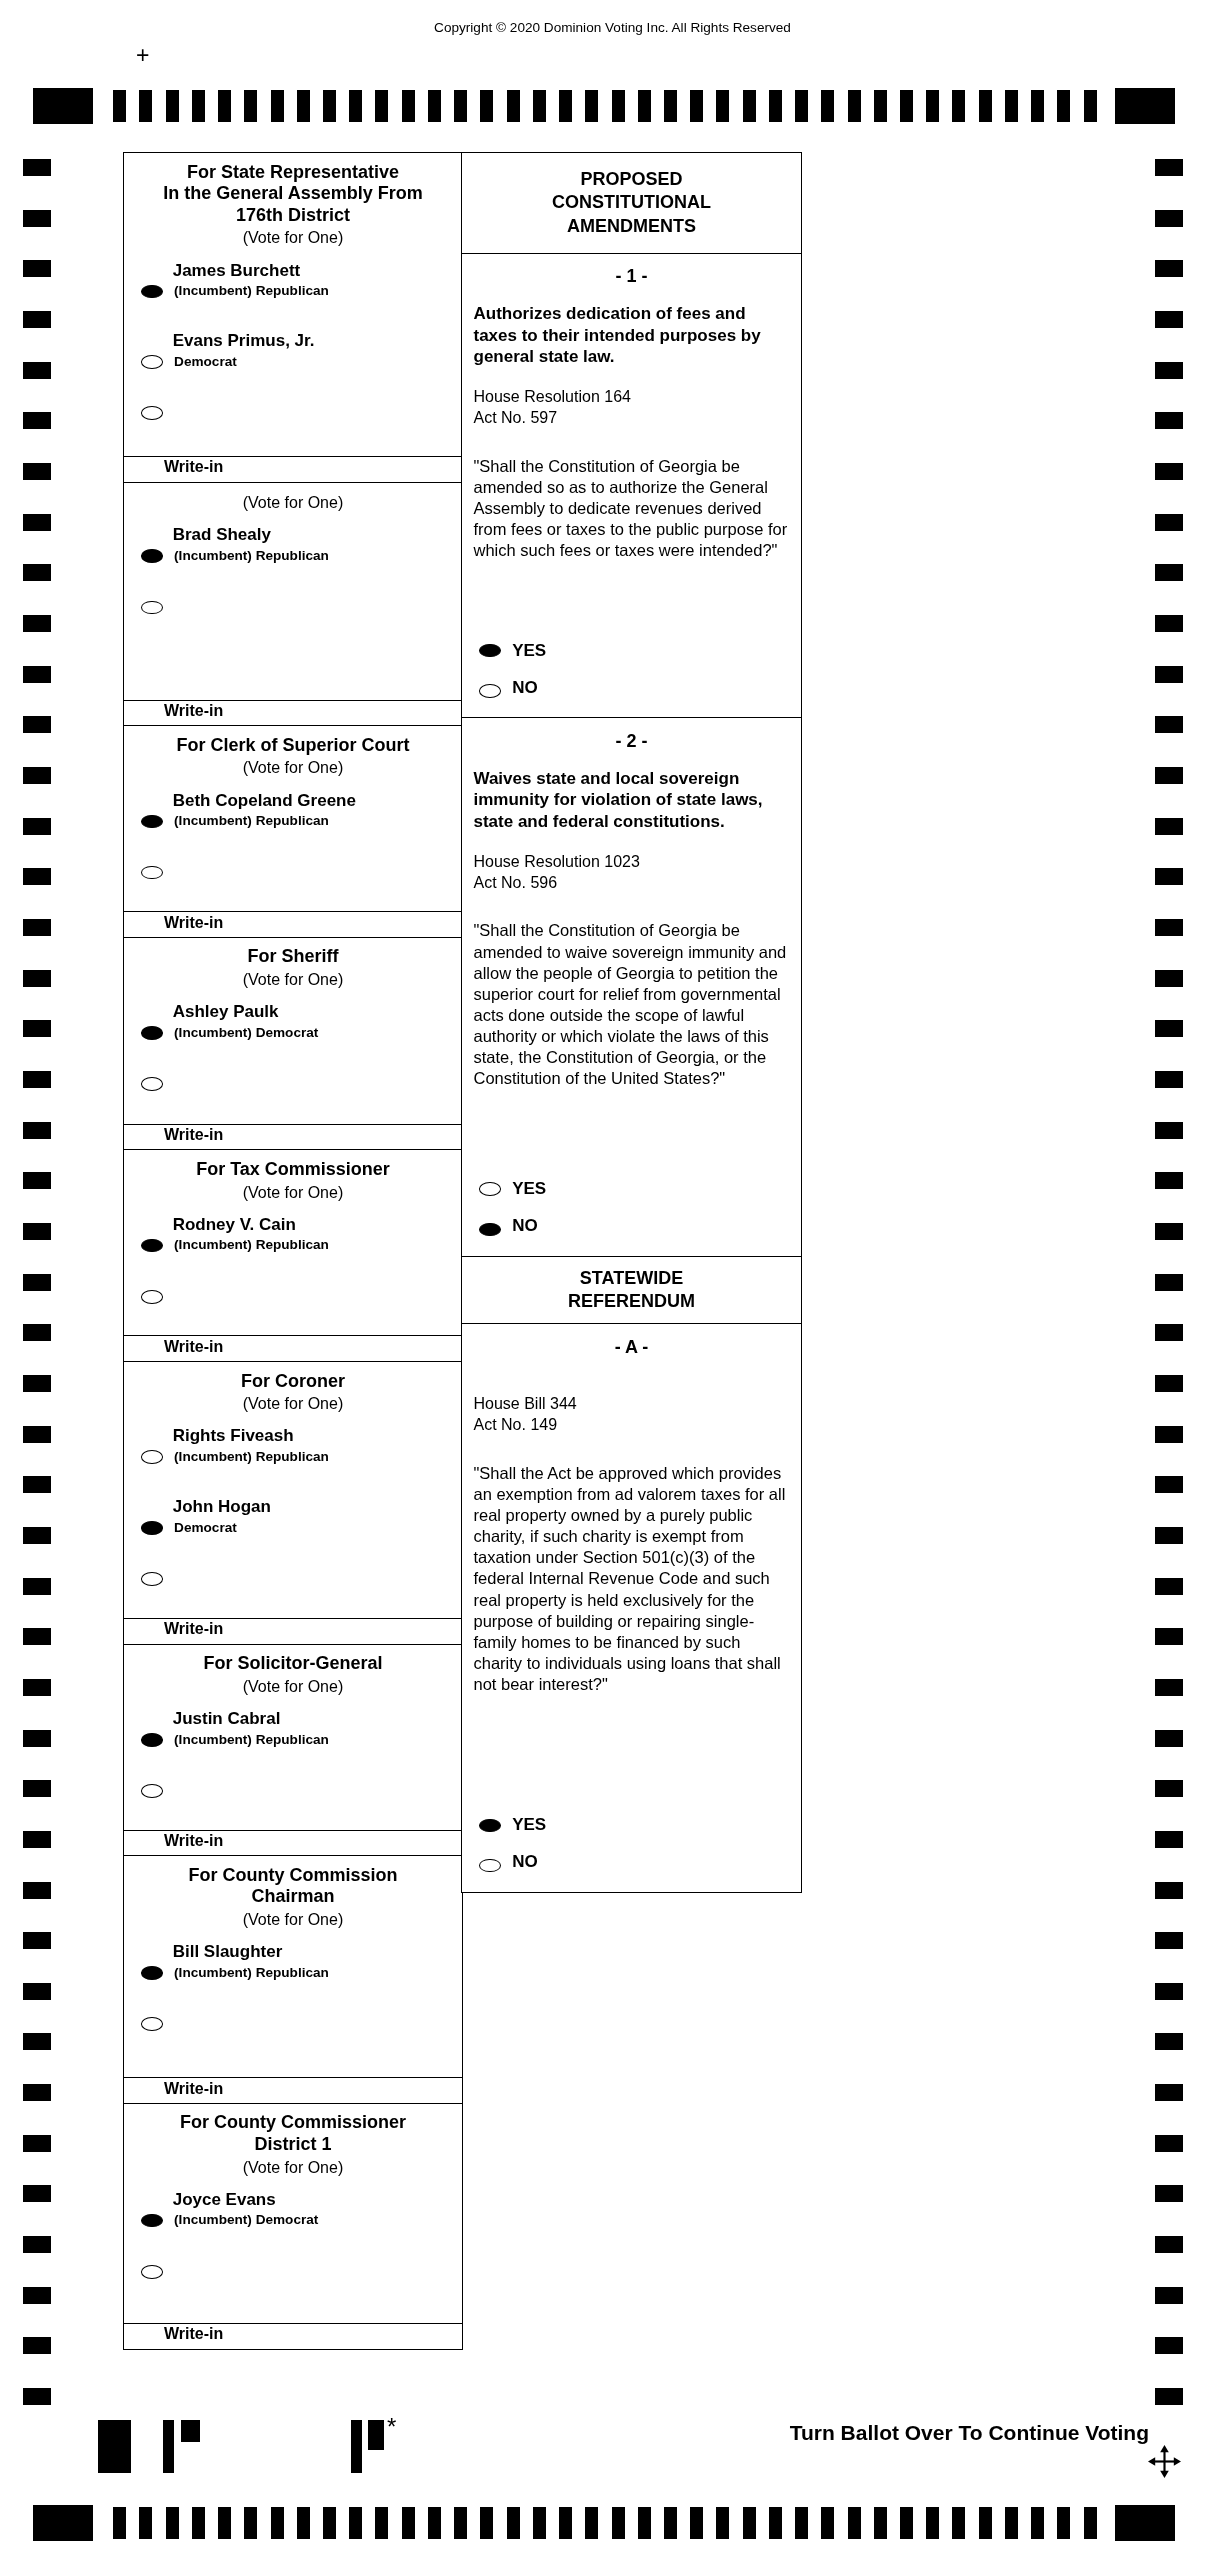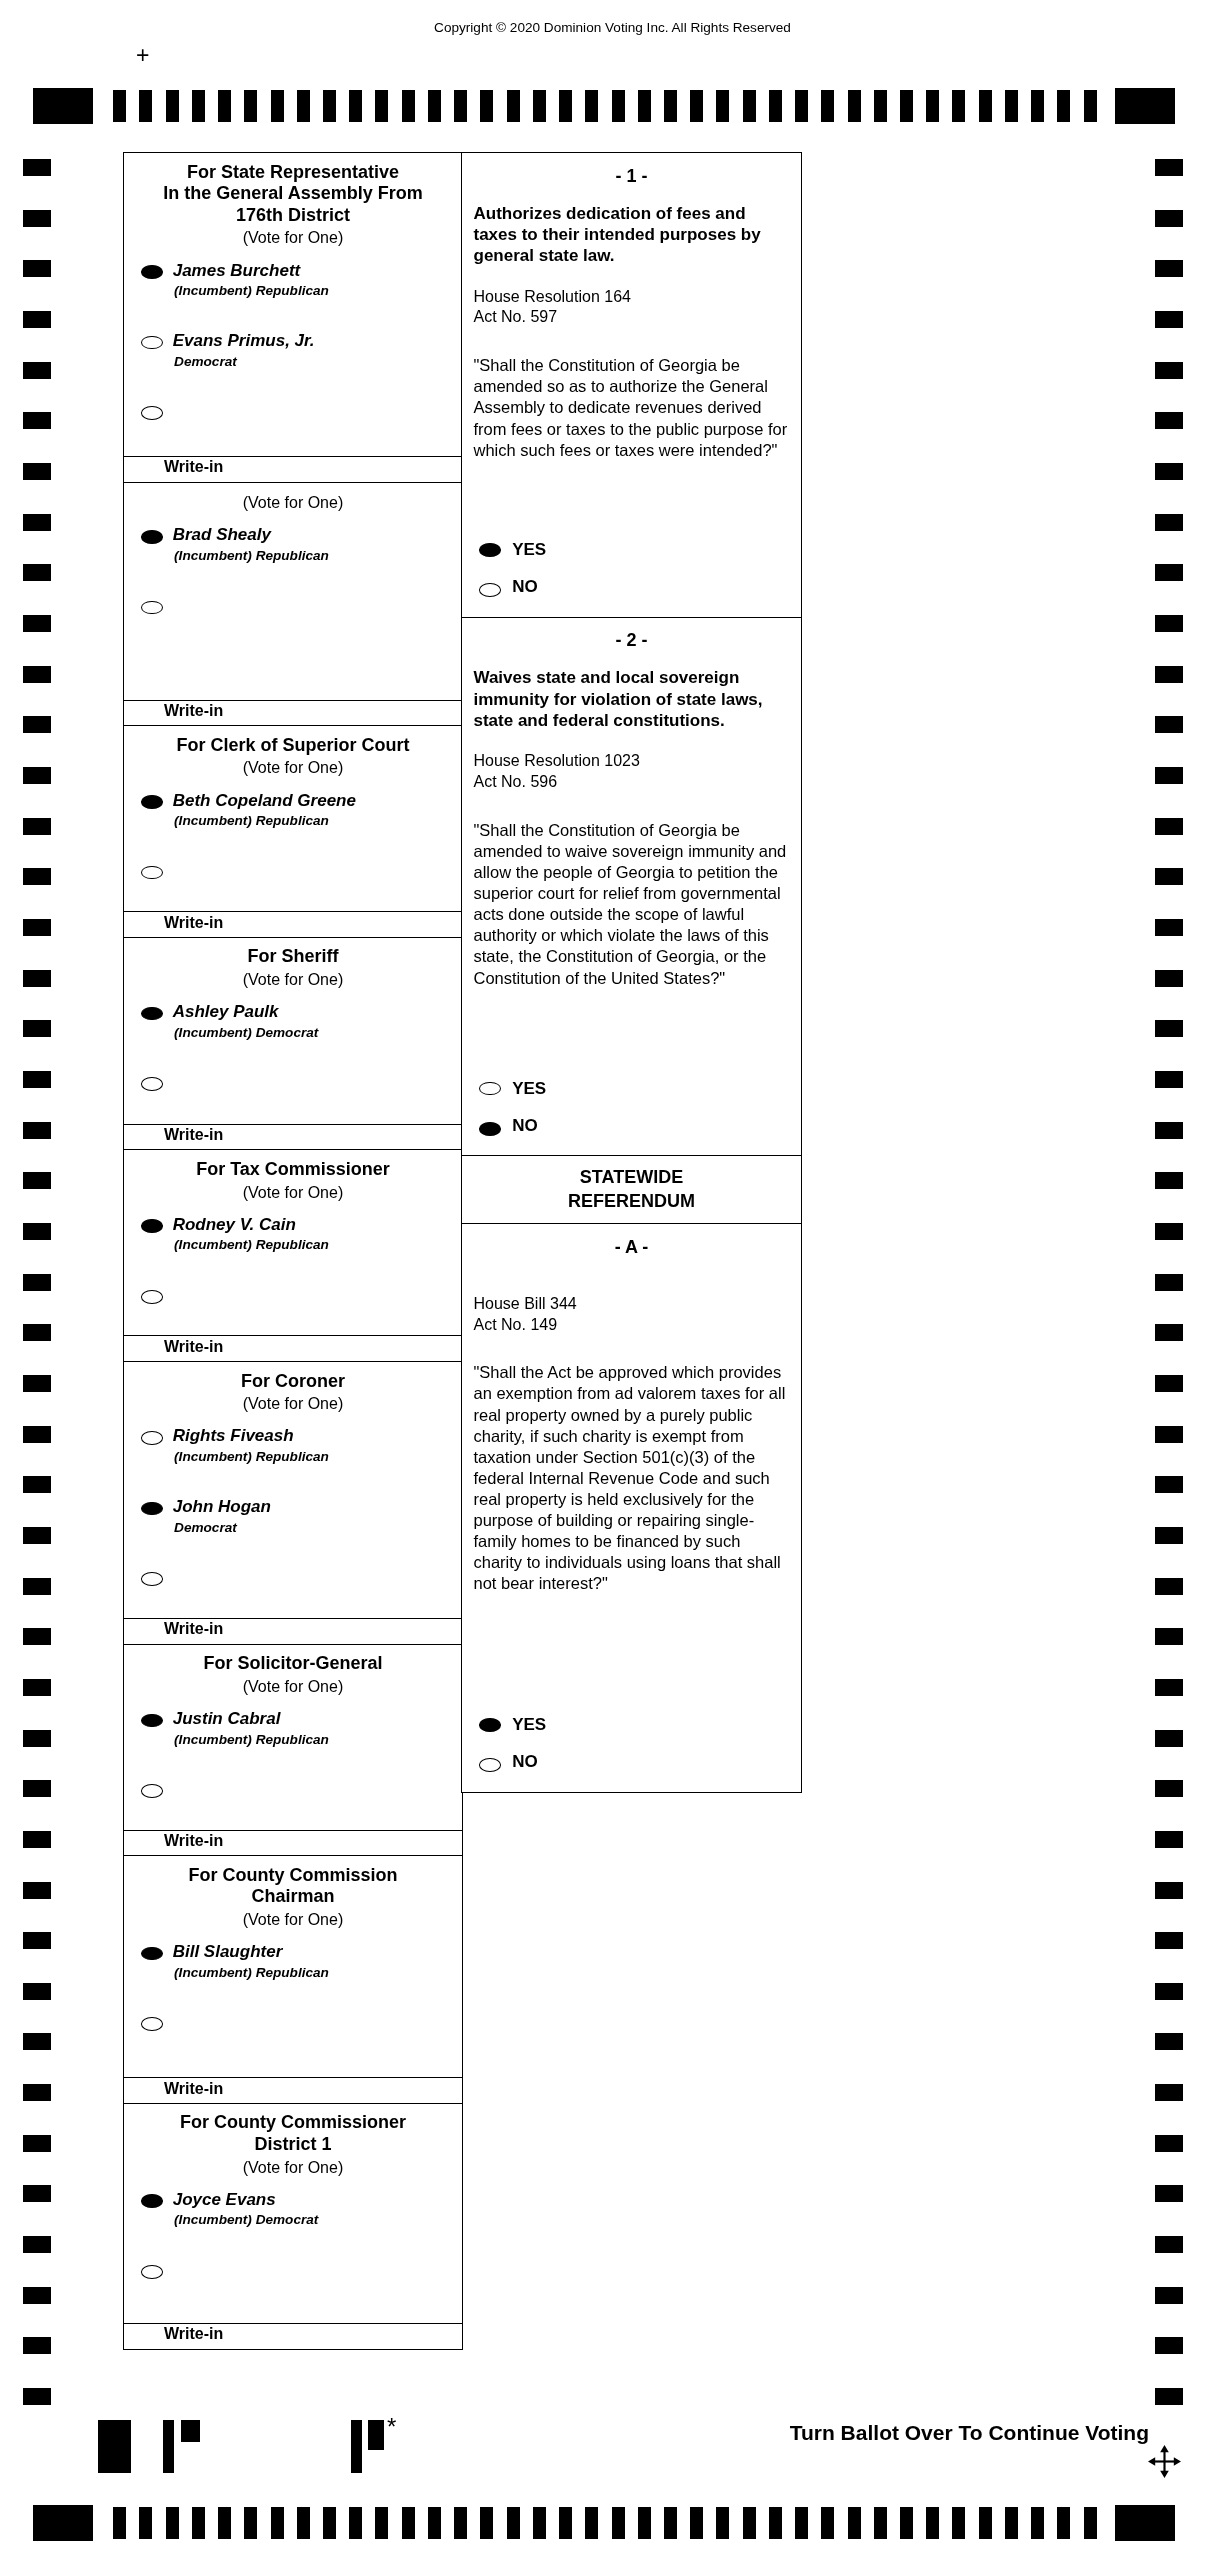--- a/index.html
+++ b/index.html
@@ -38,21 +38,21 @@
   .m-header + .measure-box,
   .measure-box + .m-header { margin-top: -1.4px; }
 
   .contest-box { padding: 8.6px 0 0 0; }
   .c-title {
     font-weight: 700; font-size: 18px; line-height: 1.2;
     text-align: center; white-space: pre-line; padding: 0 7.2px;
   }
   .c-vote { font-size: 16px; text-align: center; margin-top: 2.9px; }
   .cand-list { margin-top: 14.3px; padding: 0 11.5px; }
-  .cand-row { display: flex; align-items: flex-start; margin: 0 0 34px 5.7px; font-style: italic; }
+  .cand-row { display: flex; align-items: flex-end; margin: 0 0 34px 5.7px; }
   .writein-oval-row { margin-bottom: 14.3px; }
   .oval {
     display: inline-block; width: 21.5px; height: 13.6px;
     border: 1.4px solid #000; border-radius: 50%;
     background: #fff; flex: 0 0 auto; margin-top: 3.6px;
   }
   .oval.filled { background: #000; }
   .cand-text { margin-left: 10px; }
   .cand-name { font-weight: 700; font-size: 17px; line-height: 1.1; }
   .cand-detail { font-weight: 700; font-size: 13.6px; margin-top: 2.9px; margin-left: 1.4px; }
@@ -460,20 +460,23 @@
           <span class="oval"></span>
         </div>
       </div>
       <div class="writein-sec">
         <div class="wline"></div>
         <div class="wlabel">Write-in</div>
       </div>
     </div>
   </div>
 <div class="measure-column">
+    <div class="m-header" style="min-height: 102px;">PROPOSED
+CONSTITUTIONAL
+AMENDMENTS</div>
     <div class="measure-box" style="min-height: 466px;">
       <div class="m-num">- 1 -</div>
       <div class="m-sum">Authorizes dedication of fees and taxes to their intended purposes by general state law.</div>
       <div class="m-cit">House Resolution 164
 Act No. 597</div>
       <div class="m-q">"Shall the Constitution of Georgia be amended so as to authorize the General Assembly to dedicate revenues derived from fees or taxes to the public purpose for which such fees or taxes were intended?"</div>
       <div class="m-opts">
         <div class="opt-row">
           <span class="oval filled"></span>
           <span class="opt-label">YES</span>

